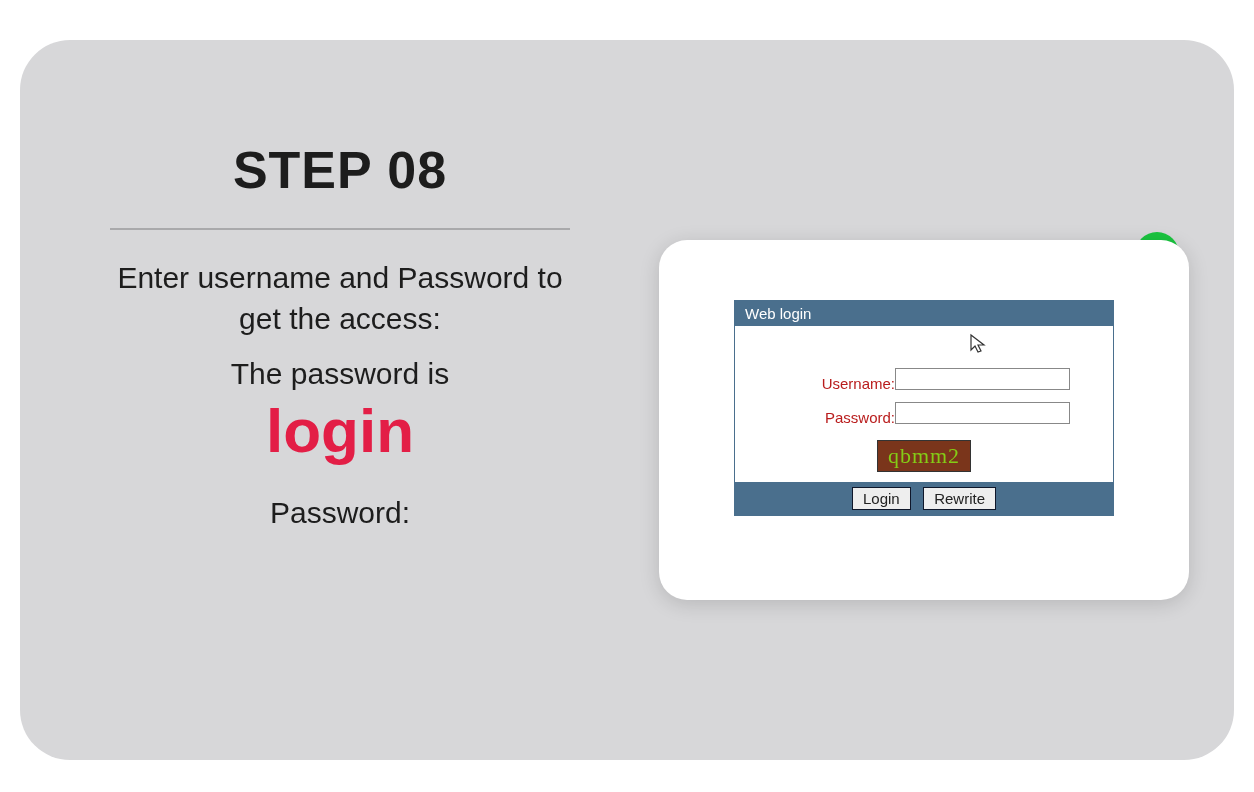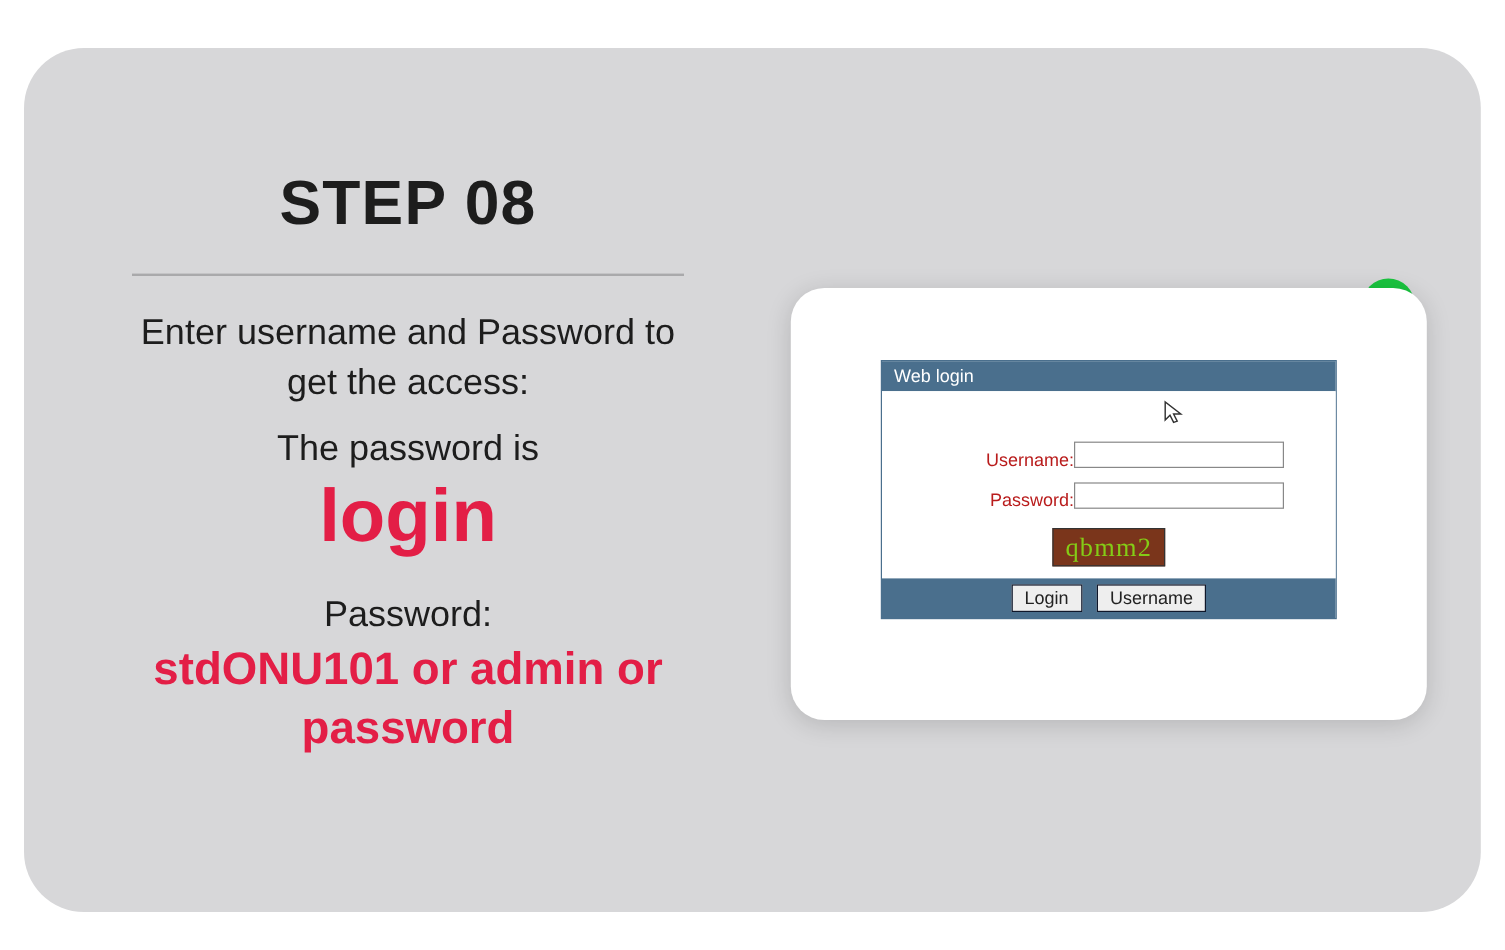--- a/index.html
+++ b/index.html
@@ -152,21 +152,20 @@
 
 <div class="card">
 
   <div class="left">
     <div class="step-title">STEP 08</div>
     <hr class="divider">
     <div class="instr">Enter username and Pass­word to get the access:</div>
     <div class="label-line">The password is</div>
     <div class="big-admin">login</div>
     <div class="label-line">Password:</div>
-    <div class="pw-options">stdONU101 or admin or password</div>
   </div>
 
   <div class="right">
     <div class="badge">
       <svg width="22" height="22" viewBox="0 0 24 24" fill="none">
         <path d="M5 12.5l4.5 4.5L19 7.5" stroke="#ffffff" stroke-width="3.2" stroke-linecap="round" stroke-linejoin="round"></path>
       </svg>
     </div>
     <div class="screenshot" style="position:relative;">
       <div class="web-login">
@@ -179,21 +178,21 @@
           <div class="wl-row">
             <div class="wl-label">Password:</div>
             <input class="wl-input" type="password" style="">
           </div>
           <div class="captcha-row">
             <span class="captcha">qbmm2</span>
           </div>
         </div>
         <div class="wl-footer">
           <button class="wl-btn">Login</button>
-          <button class="wl-btn">Username</button>
+          <button class="wl-btn">Rewrite</button>
         </div>
       </div>
       <svg class="cursor-icon" style="left:310px; top:93px;" width="18" height="22" viewBox="0 0 18 22">
         <path d="M2 2 L2 17 L6 13 L9 19 L12 18 L9 12 L15 12 Z" fill="#ffffff" stroke="#333" stroke-width="1.2"></path>
       </svg>
     </div>
   </div>
 
 </div>
 

